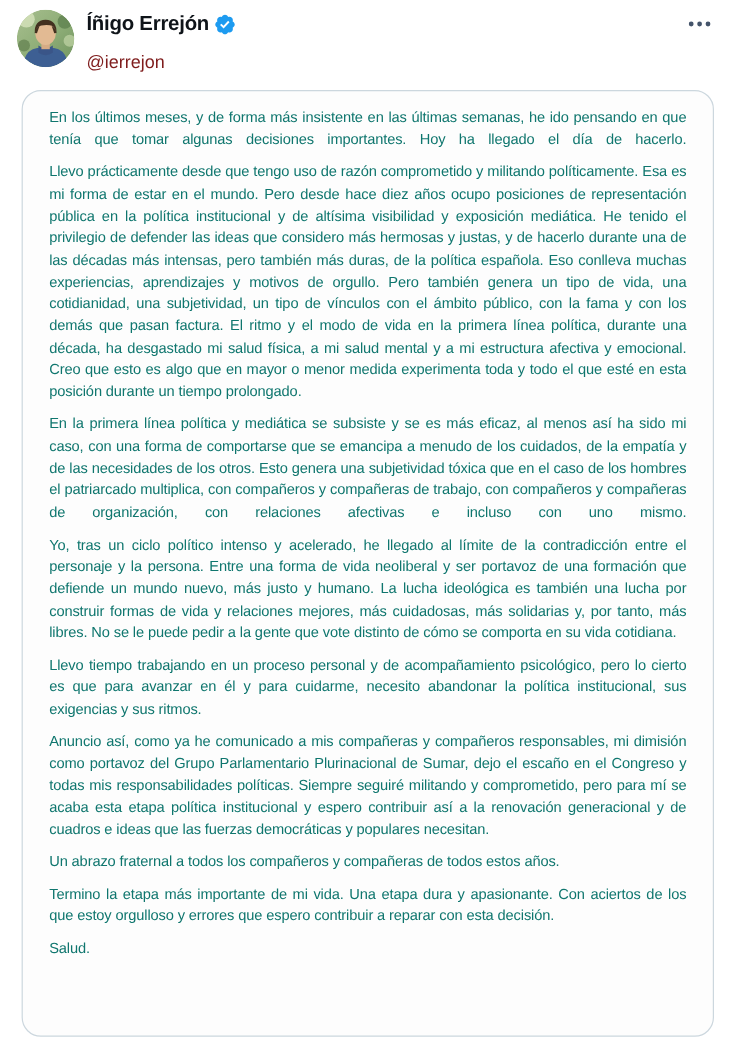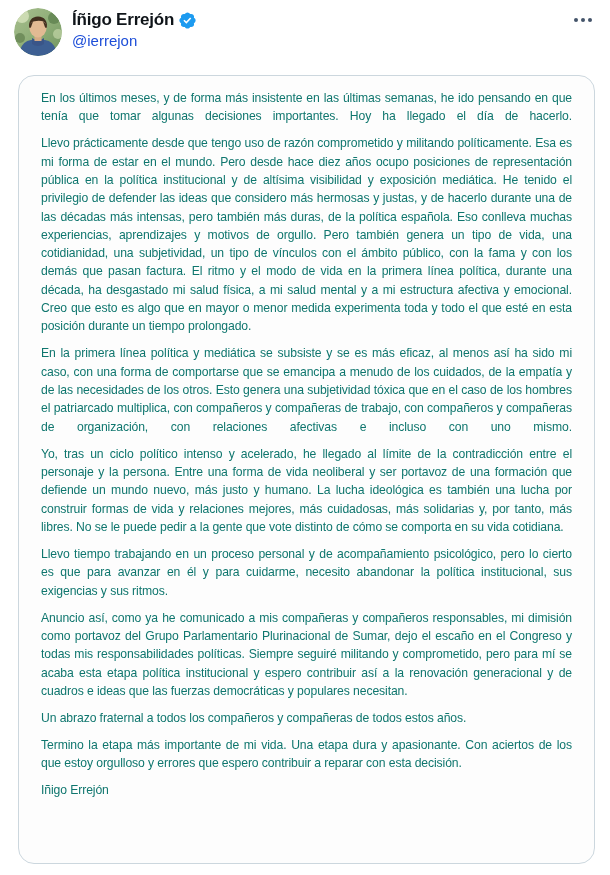--- a/index.html
+++ b/index.html
@@ -32,22 +32,22 @@
     font-size: 17px;
     color: #0f1419;
     letter-spacing: -0.2px;
     cursor: pointer;
     white-space: nowrap;
   }
   .verified { display: inline-flex; margin-top: 1px; }
   .verified svg { width: 19px; height: 19px; display: block; }
   .handle {
     font-size: 15px;
-    color: #1d4ed8;
-    margin-top: 2px;
+    color: #7f1d1d;
+    margin-top: 14px;
     cursor: pointer;
   }
   .more-btn {
     position: absolute; right: 14px; top: 14px;
     display: flex; gap: 3px;
     padding: 4px;
     cursor: pointer;
   }
   .more-btn .dot {
     width: 4px; height: 4px;
@@ -134,14 +134,14 @@
 
 <div class="letter-card">
   <p class="para justify-last">En los últimos meses, y de forma más insistente en las últimas semanas, he ido pensando en que tenía que tomar algunas decisiones importantes. Hoy ha llegado el día de hacerlo.</p>
     <p class="para">Llevo prácticamente desde que tengo uso de razón comprometido y militando políticamente. Esa es mi forma de estar en el mundo. Pero desde hace diez años ocupo posiciones de representación pública en la política institucional y de altísima visibilidad y exposición mediática. He tenido el privilegio de defender las ideas que considero más hermosas y justas, y de hacerlo durante una de las décadas más intensas, pero también más duras, de la política española. Eso conlleva muchas experiencias, aprendizajes y motivos de orgullo. Pero también genera un tipo de vida, una cotidianidad, una subjetividad, un tipo de vínculos con el ámbito público, con la fama y con los demás que pasan factura. El ritmo y el modo de vida en la primera línea política, durante una década, ha desgastado mi salud física, a mi salud mental y a mi estructura afectiva y emocional. Creo que esto es algo que en mayor o menor medida experimenta toda y todo el que esté en esta posición durante un tiempo prolongado.</p>
     <p class="para justify-last">En la primera línea política y mediática se subsiste y se es más eficaz, al menos así ha sido mi caso, con una forma de comportarse que se emancipa a menudo de los cuidados, de la empatía y de las necesidades de los otros. Esto genera una subjetividad tóxica que en el caso de los hombres el patriarcado multiplica, con compañeros y compañeras de trabajo, con compañeros y compañeras de organización, con relaciones afectivas e incluso con uno mismo.</p>
     <p class="para">Yo, tras un ciclo político intenso y acelerado, he llegado al límite de la contradicción entre el personaje y la persona. Entre una forma de vida neoliberal y ser portavoz de una formación que defiende un mundo nuevo, más justo y humano. La lucha ideológica es también una lucha por construir formas de vida y relaciones mejores, más cuidadosas, más solidarias y, por tanto, más libres. No se le puede pedir a la gente que vote distinto de cómo se comporta en su vida cotidiana.</p>
     <p class="para">Llevo tiempo trabajando en un proceso personal y de acompañamiento psicológico, pero lo cierto es que para avanzar en él y para cuidarme, necesito abandonar la política institucional, sus exigencias y sus ritmos.</p>
     <p class="para">Anuncio así, como ya he comunicado a mis compañeras y compañeros responsables, mi dimisión como portavoz del Grupo Parlamentario Plurinacional de Sumar, dejo el escaño en el Congreso y todas mis responsabilidades políticas. Siempre seguiré militando y comprometido, pero para mí se acaba esta etapa política institucional y espero contribuir así a la renovación generacional y de cuadros e ideas que las fuerzas democráticas y populares necesitan.</p>
     <p class="para">Un abrazo fraternal a todos los compañeros y compañeras de todos estos años.</p>
     <p class="para">Termino la etapa más importante de mi vida. Una etapa dura y apasionante. Con aciertos de los que estoy orgulloso y errores que espero contribuir a reparar con esta decisión.</p>
-    <p class="para">Iñigo Errejón</p>
+    <p class="para">Salud.</p>
 </div>
 
 </body></html>

